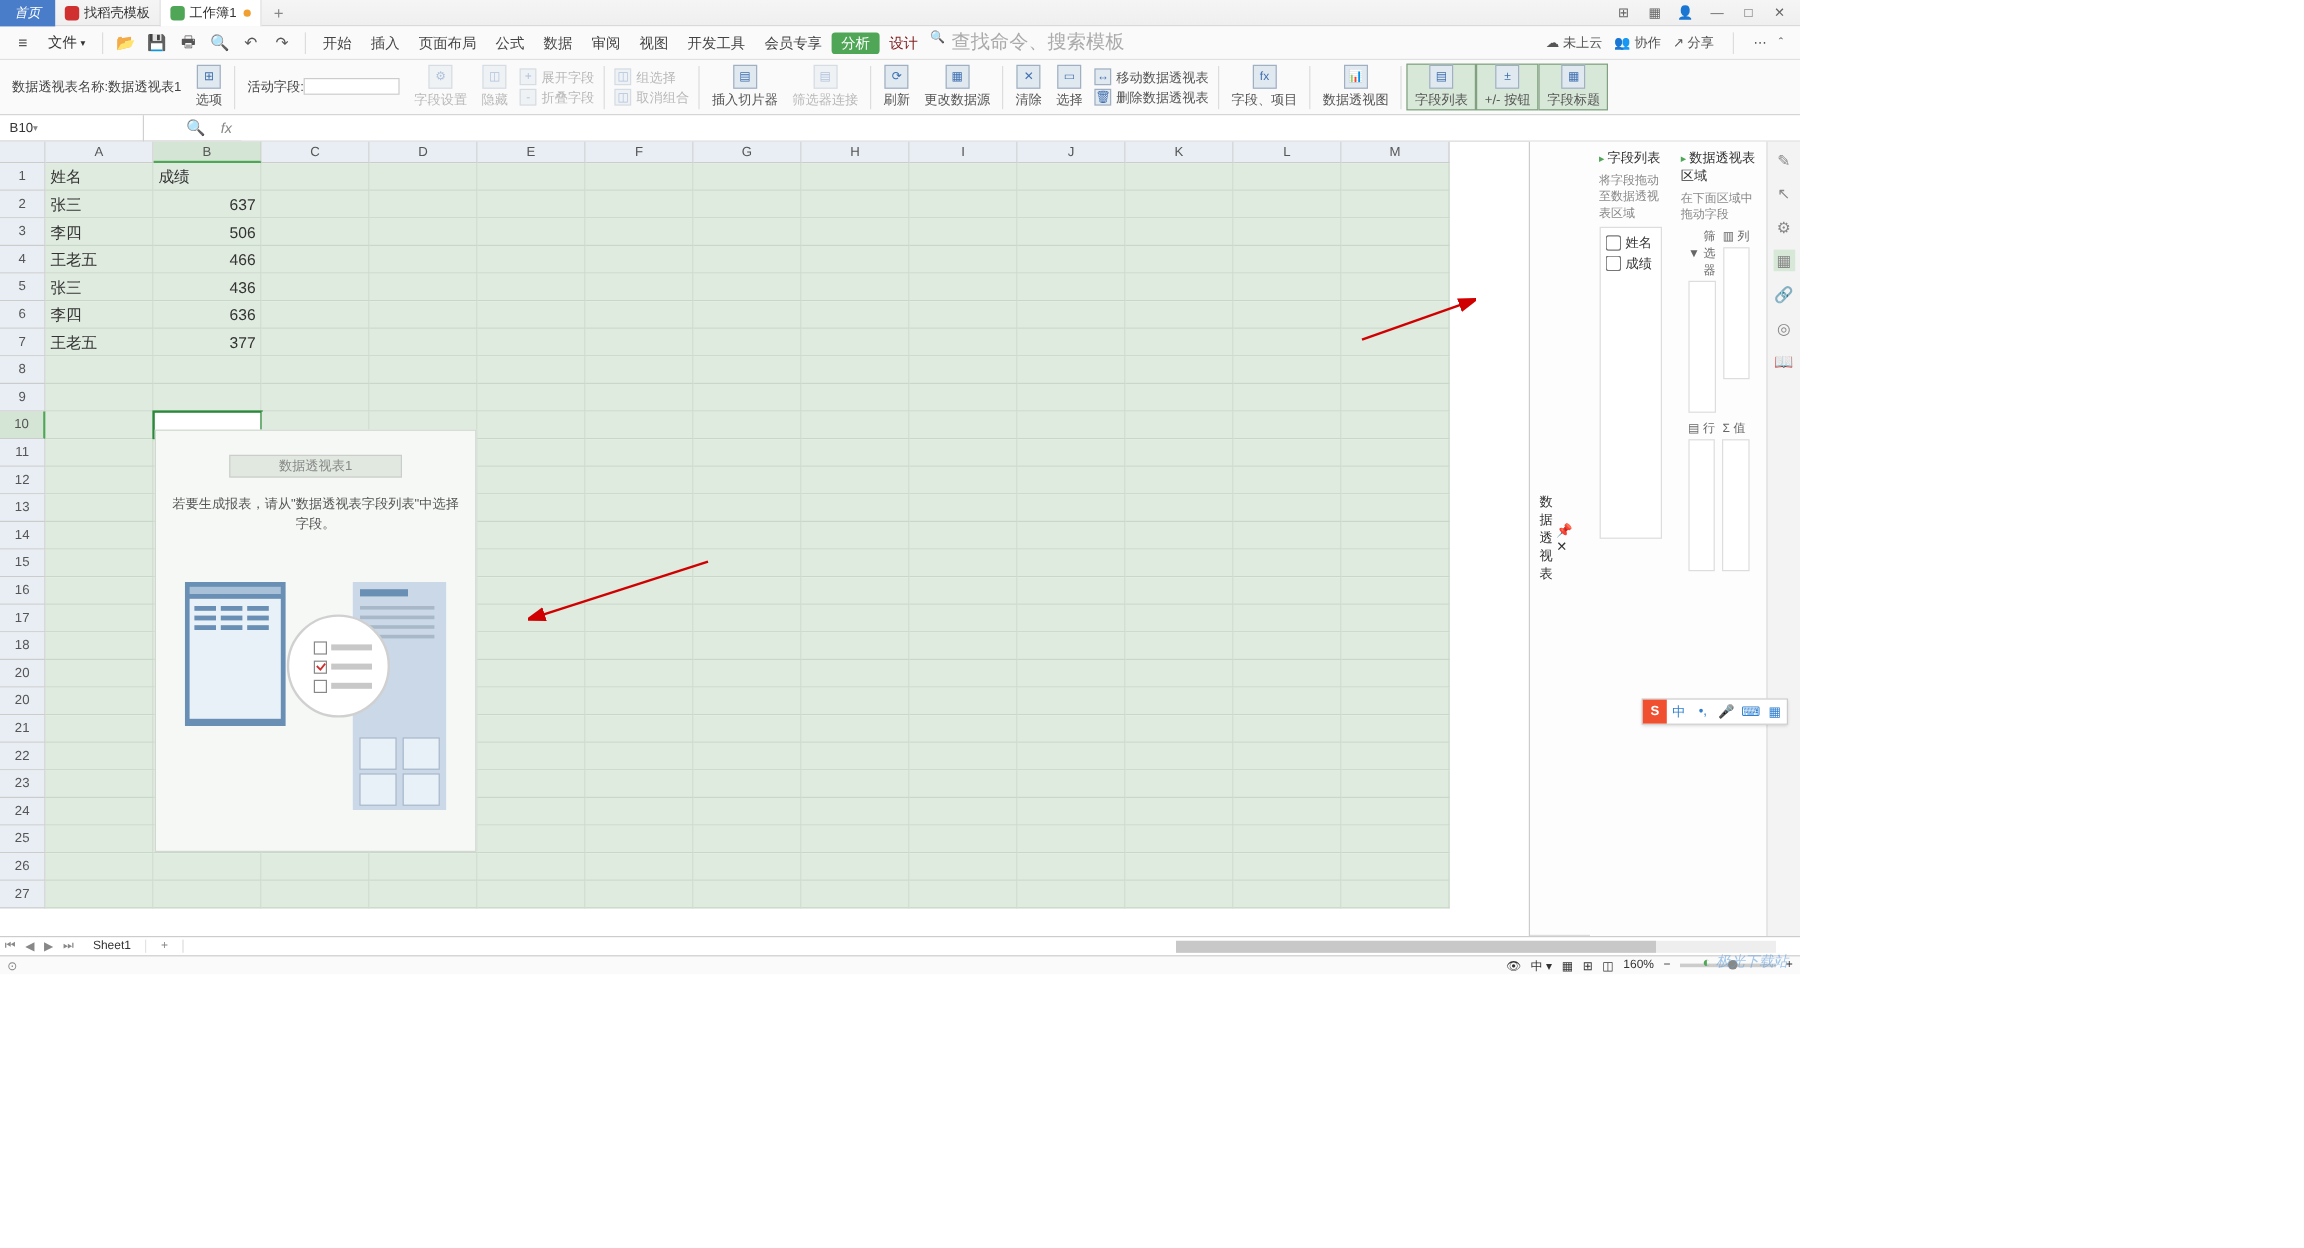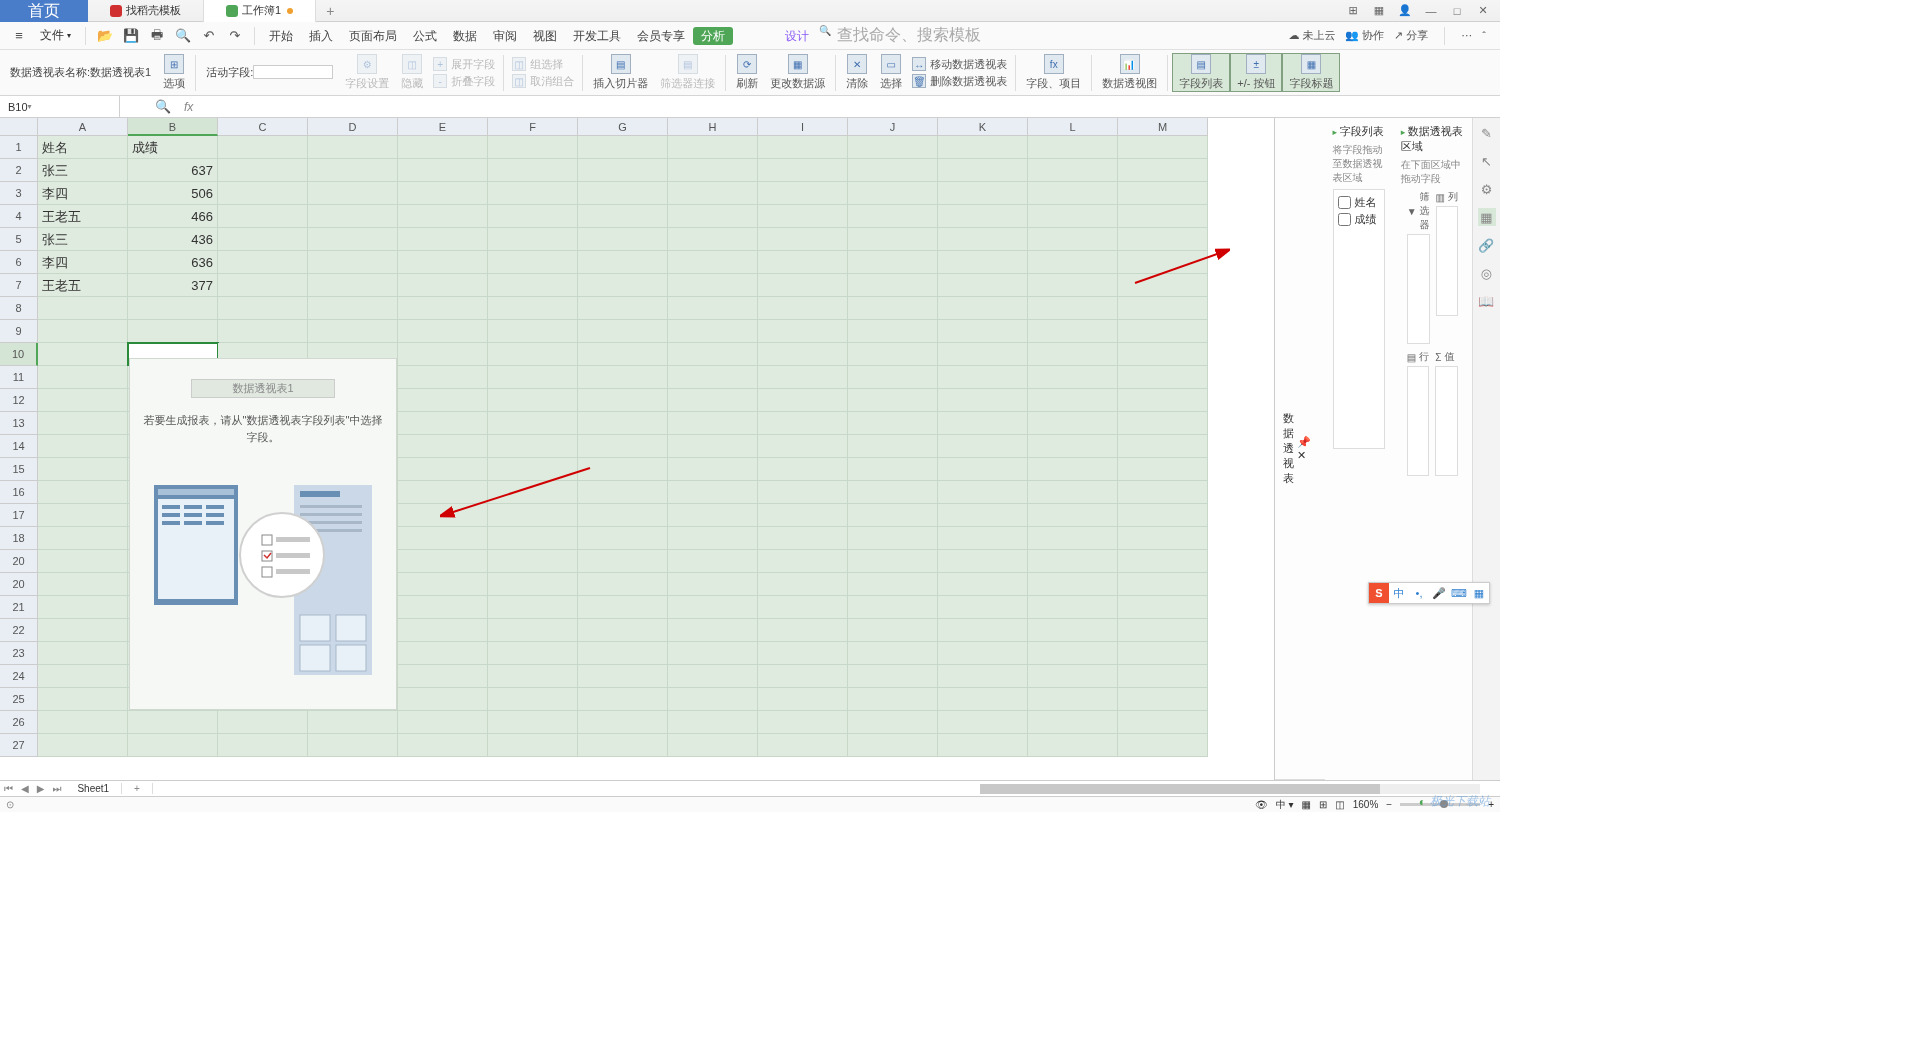--- a/index.html
+++ b/index.html
@@ -1,37 +1,37 @@
 <!DOCTYPE html>
 <html><head>
 <meta charset="utf-8">
 <style>
   * { box-sizing: border-box; margin: 0; padding: 0; font-family: "Microsoft YaHei", Arial, sans-serif; }
   body { background: #fff; font-size: 12px; color: #333; overflow: hidden; width: 1500px; height: 812px; position: relative; }
   
   
   .titlebar { height: 22px; background: linear-gradient(#f5f5f5, #efefef); display: flex; align-items: center; border-bottom: 1px solid #d0d0d0; }
-  .tab-home { background: #4a7dc9; color: #fff; padding: 2px 28px; height: 22px; line-height: 18px; font-size: 16px; }
-  .tab-file { display: flex; align-items: center; padding: 0 22px; height: 22px; font-size: 11px; border-right: 1px solid #ddd; }
+  .tab-home { background: #4a7dc9; color: #fff; padding: 2px 12px; height: 22px; line-height: 18px; font-size: 11px; font-style: italic; }
+  .tab-file { display: flex; align-items: center; padding: 0 8px; height: 22px; font-size: 11px; border-right: 1px solid #ddd; }
   .tab-file .dot { width: 12px; height: 12px; border-radius: 3px; margin-right: 4px; }
   .tab-file.active { background: #fff; }
   .tab-file .unsaved { width: 6px; height: 6px; border-radius: 50%; background: #f0a030; margin-left: 6px; }
   .tab-add { padding: 0 10px; font-size: 14px; color: #888; cursor: pointer; }
   .titlebar-right { margin-left: auto; display: flex; align-items: center; gap: 4px; padding-right: 6px; }
   .win-btn { width: 22px; height: 18px; display: flex; align-items: center; justify-content: center; color: #666; font-size: 11px; }
   
   
   .menubar { height: 28px; background: #fafafa; display: flex; align-items: center; padding: 0 6px; border-bottom: 1px solid #e0e0e0; }
   .menu-icon { width: 18px; height: 18px; margin: 0 4px; color: #555; display: flex; align-items: center; justify-content: center; font-size: 13px; }
   .file-menu { padding: 0 8px; font-size: 12px; display: flex; align-items: center; }
   .file-menu::after { content: "▾"; font-size: 8px; margin-left: 3px; }
   .vsep { width: 1px; height: 18px; background: #ddd; margin: 0 6px; }
   .menuitem { padding: 0 8px; font-size: 12px; color: #444; height: 28px; line-height: 28px; }
   .menuitem.active { background: #4fa656; color: #fff; border-radius: 3px; height: 18px; line-height: 18px; margin-top: 0; }
-  .menuitem.design { color: #8b5cf6; margin-left: 44px; }
+  .menuitem.design { color: #7f1d1d; }
   .search-ph { color: #aaa; font-size: 16px; padding-left: 20px; position: relative; }
   .search-ph::before { content: "🔍"; position: absolute; left: 2px; font-size: 10px; }
   .menubar-right { margin-left: auto; display: flex; align-items: center; gap: 10px; padding-right: 8px; font-size: 11px; color: #555; }
   .cloud-item { display: flex; align-items: center; gap: 3px; }
   
   
   .ribbon { height: 46px; background: #fafafa; display: flex; align-items: center; padding: 0 4px; border-bottom: 1px solid #d5d5d5; font-size: 11px; color: #555; }
   .ribbon-group { display: flex; flex-direction: row; align-items: flex-start; padding: 2px 6px; justify-content: center; }
   .ribbon-label { font-size: 11px; color: #444; }
   .ribbon-item { display: flex; flex-direction: column; align-items: center; padding: 0 6px; }

